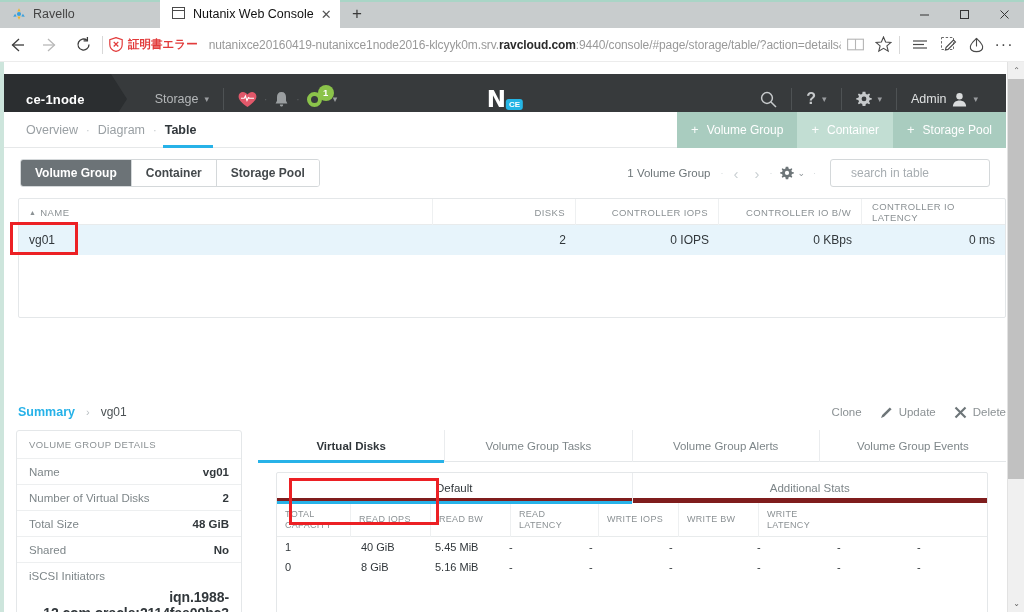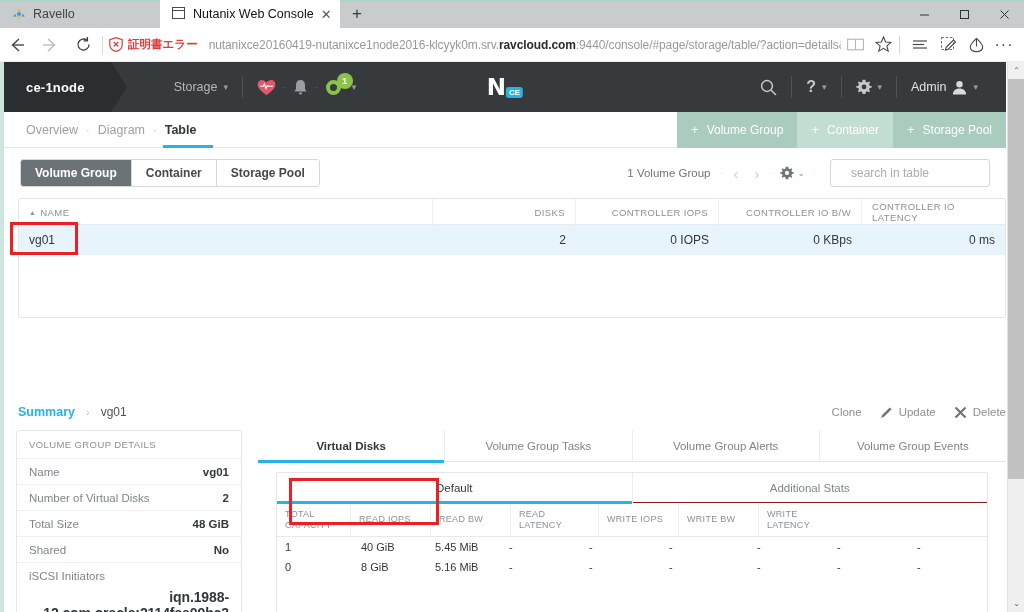--- a/index.html
+++ b/index.html
@@ -63,34 +63,34 @@
   .navright .ic {
     width: 28px; height: 34px; display: flex; align-items: center;
     justify-content: center; color: #4a4a4a;
   }
 
   
   .appwrap { position: absolute; left: 0; top: 62px; width: 1024px; height: 550px; background:#fff; }
   .greenrail { position: absolute; left: 0; top: 0; width: 4px; height: 550px; background: #cde5dc; }
 
   .nxheader {
-    position: absolute; left: 4px; top: 0; width: 1002px; height: 50px;
+    position: absolute; left: 4px; top: 12px; width: 1002px; height: 50px;
     background: #373a3c; display: flex; align-items: center;
   }
   .nx-cluster {
     position: relative; height: 50px; background: #2b2e30;
     display: flex; align-items: center; padding: 0 26px 0 22px;
     color: #fff; font-size: 13px; font-weight: bold; letter-spacing: .2px;
   }
   .nx-cluster::after {
     content: ""; position: absolute; right: -16px; top: 0;
     border-top: 25px solid transparent; border-bottom: 25px solid transparent;
     border-left: 16px solid #2b2e30;
   }
-  .nx-nav { display: flex; align-items: center; margin-left: 63px; gap: 6px; }
+  .nx-nav { display: flex; align-items: center; margin-left: 44px; gap: 6px; }
   .nx-nav .lbl { color: #b4b7b9; font-size: 12.5px; }
   .nx-vsep { width: 1px; height: 22px; background: #4e5254; margin: 0 14px; }
   .nx-icons { display: flex; align-items: center; gap: 3px; }
   .nx-dot { color: #5d6163; font-size: 10px; margin: 0 4px; }
   .caret { color: #9a9da0; font-size: 9px; }
   .badge-wrap { position: relative; display: flex; align-items: center; }
   .ring {
     width: 15px; height: 15px; border-radius: 50%;
     border: 4px solid #8bc34a; box-sizing: border-box;
   }
@@ -241,21 +241,21 @@
   .rtab:last-child { border-right: none; }
   .rtab.active { color: #31373b; font-weight: bold; }
   .rtab.active::after {
     content: ""; position: absolute; left: 0; right: 0; bottom: -1px;
     height: 3px; background: #27b2e8;
   }
   .innercard {
     position: absolute; left: 18px; top: 42px; width: 712px; height: 200px;
     border: 1px solid #e4e7e9; border-radius: 2px; background: #fff;
   }
-  .itabs { display: flex; height: 30px; border-bottom: 1px solid #7f1d1d; }
+  .itabs { display: flex; height: 30px; border-bottom: 5px solid #7f1d1d; }
   .itab {
     flex: 1; display: flex; align-items: center; justify-content: center;
     font-size: 11.5px; color: #7e8689; position: relative;
     border-right: 1px solid #eaecee; height: 30px;
   }
   .itab:last-child { border-right: none; }
   .itab.active { color: #31373b; }
   .itab.active::after {
     content: ""; position: absolute; left: 0; right: 0; bottom: -1px;
     height: 3px; background: #27b2e8;

